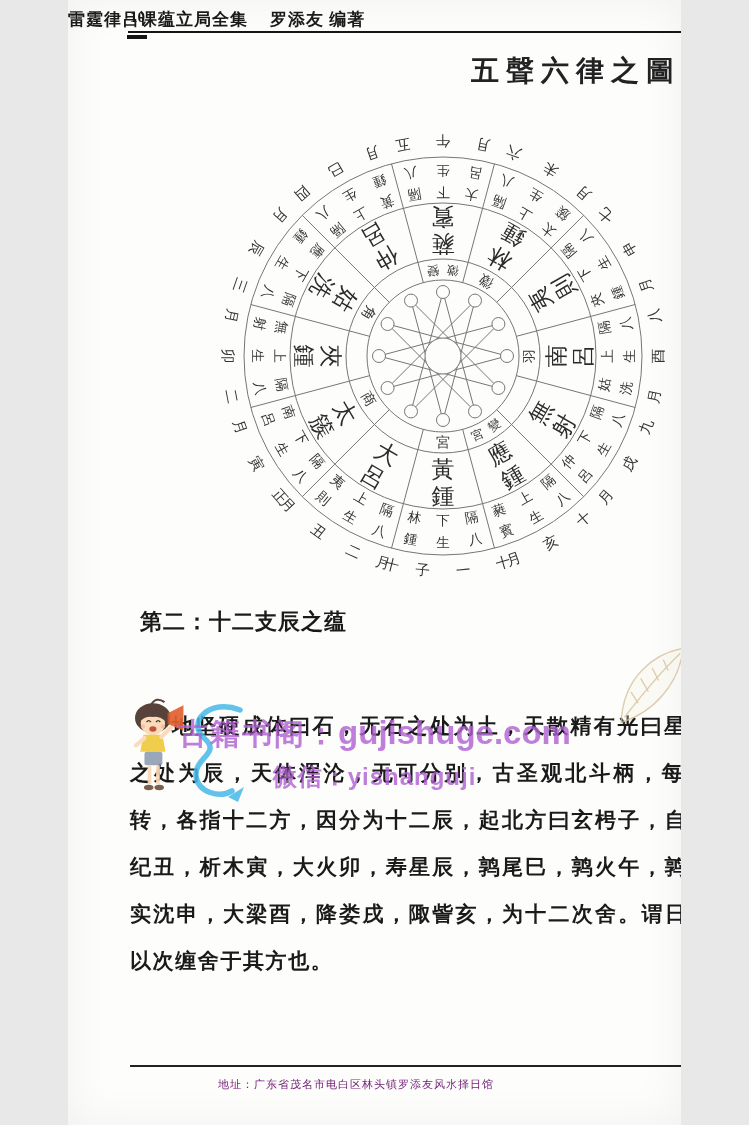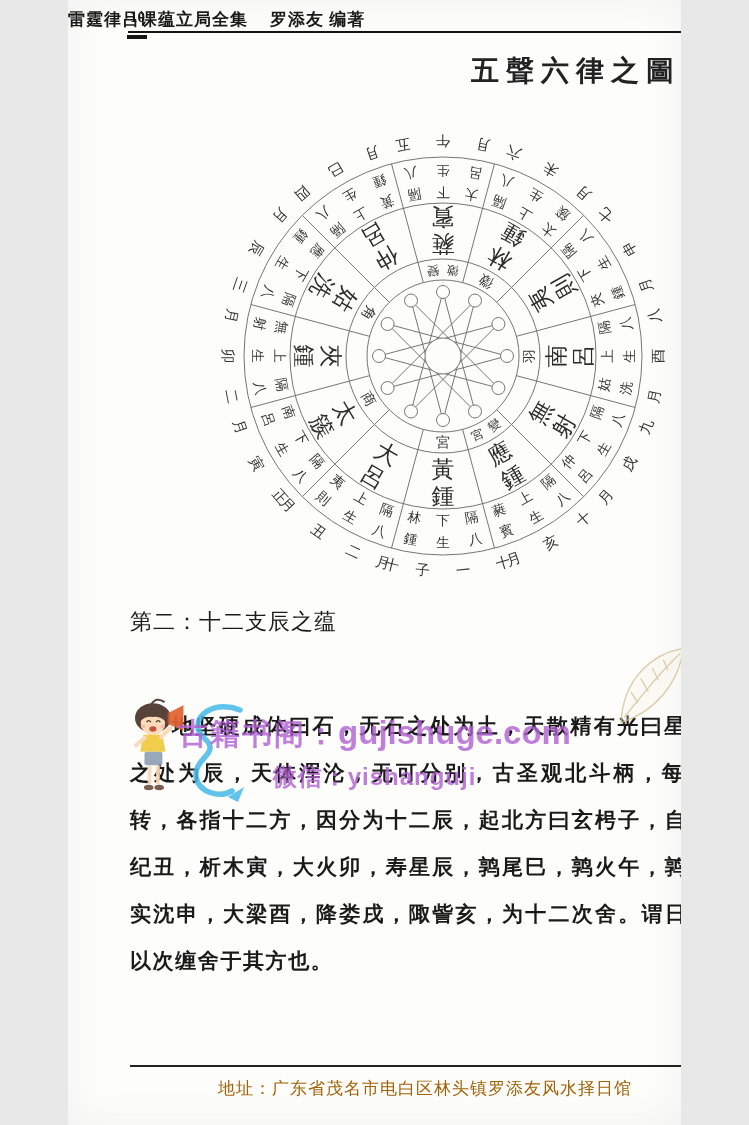--- a/index.html
+++ b/index.html
@@ -17,37 +17,37 @@
   .wheel-wrap{position:absolute;left:140px;top:108px;width:470px;height:480px;}
   #wheel line, #wheel circle{stroke:#767676;stroke-width:1;fill:none;}
   #wheel circle.node{fill:#fdfdfc;}
   #wheel text{font-family:"Liberation Serif","DejaVu Serif",serif;fill:#333;}
   #wheel .w-pitch{font-size:23px;fill:#2b2b2b;}
   #wheel .w-rel{font-size:13.5px;}
   #wheel .w-month{font-size:14.5px;}
   #wheel .w-tone{font-size:14px;}
   #wheel .w-tone2{font-size:12px;}
   
-  .sec-head{position:absolute;left:62px;top:607px;font-size:22px;font-weight:normal;letter-spacing:1px;text-align:center;}
+  .sec-head{position:absolute;left:72px;top:607px;font-size:22px;font-weight:bold;letter-spacing:1px;text-align:center;}
   .bodytext{position:absolute;left:62px;top:703px;width:627px;font-size:21px;line-height:47px;
             letter-spacing:1.6px;text-align:justify;}
   .bodytext p{margin:0;text-indent:2em;font-weight:bold;}
   .bodytext p + p{margin-top:3px;line-height:46px;}
   
   .watermark{position:absolute;left:0;right:0;top:714px;text-align:center;z-index:6;
              font-family:"Liberation Sans","DejaVu Sans",sans-serif;font-weight:bold;opacity:.8;pointer-events:none;}
   .wm-l1{font-size:30px;letter-spacing:2px;}
   .wm-l1 .en{font-size:33px;letter-spacing:0;}
   .wm-l2{font-size:24px;margin-top:6px;letter-spacing:1px;}
   .wm-swoosh{position:absolute;left:112px;top:700px;z-index:5;}
   .mascot{position:absolute;left:54px;top:698px;z-index:5;}
   .feather{position:absolute;left:538px;top:648px;z-index:4;opacity:.75;}
   
   .ftr-rule{position:absolute;left:62px;top:1065px;width:630px;height:2px;background:#222;}
-  .ftr-addr{position:absolute;left:150px;top:1077px;font-size:17px;letter-spacing:1px;color:#a16207;}
+  .ftr-addr{position:absolute;left:150px;top:1077px;font-size:11px;letter-spacing:1px;color:#701a75;}
 </style>
 </head>
 <body>
 
 <div class="page">
 
   <div class="hdr-num">10</div>
   <div class="hdr-title">
     <span>雷霆律吕课蕴立局全集</span><span class="gap"></span><span>罗添友 编著</span>
   </div>

